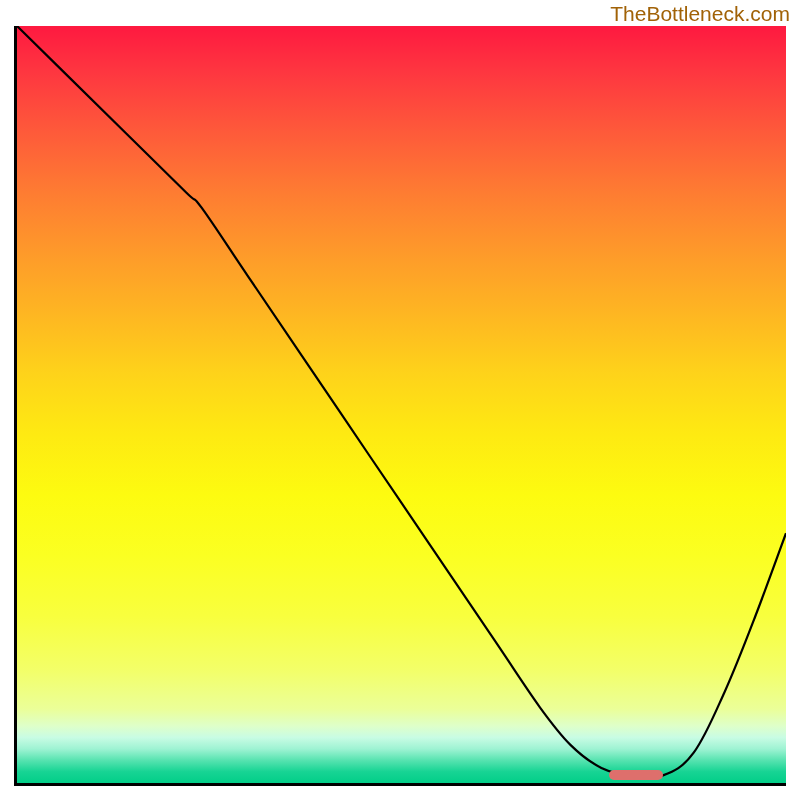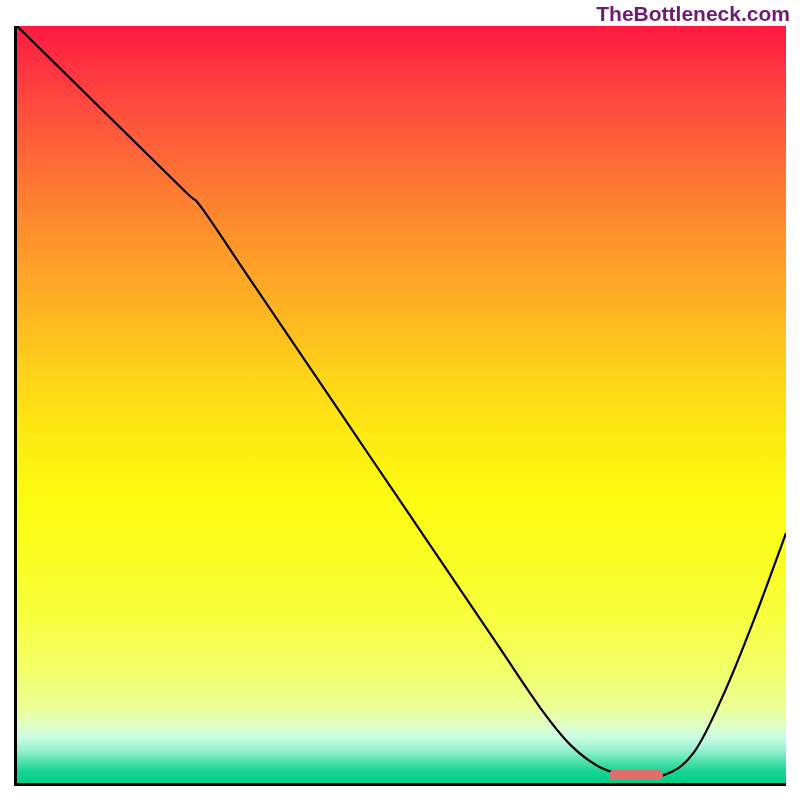--- a/index.html
+++ b/index.html
@@ -9,22 +9,22 @@
     height: 800px;
     position: relative;
     background: #ffffff;
     font-family: Arial, Helvetica, sans-serif;
   }
   .watermark {
     position: absolute;
     top: 2px;
     right: 10px;
     font-size: 21px;
-    font-weight: 700;
-    color: #701a75;
+    font-weight: 400;
+    color: #a16207;
     z-index: 10;
   }
   .plot-area {
     position: absolute;
     left: 14px;
     top: 26px;
     width: 772px;
     height: 760px;
     border-left: 3px solid #000;
     border-bottom: 3px solid #000;

